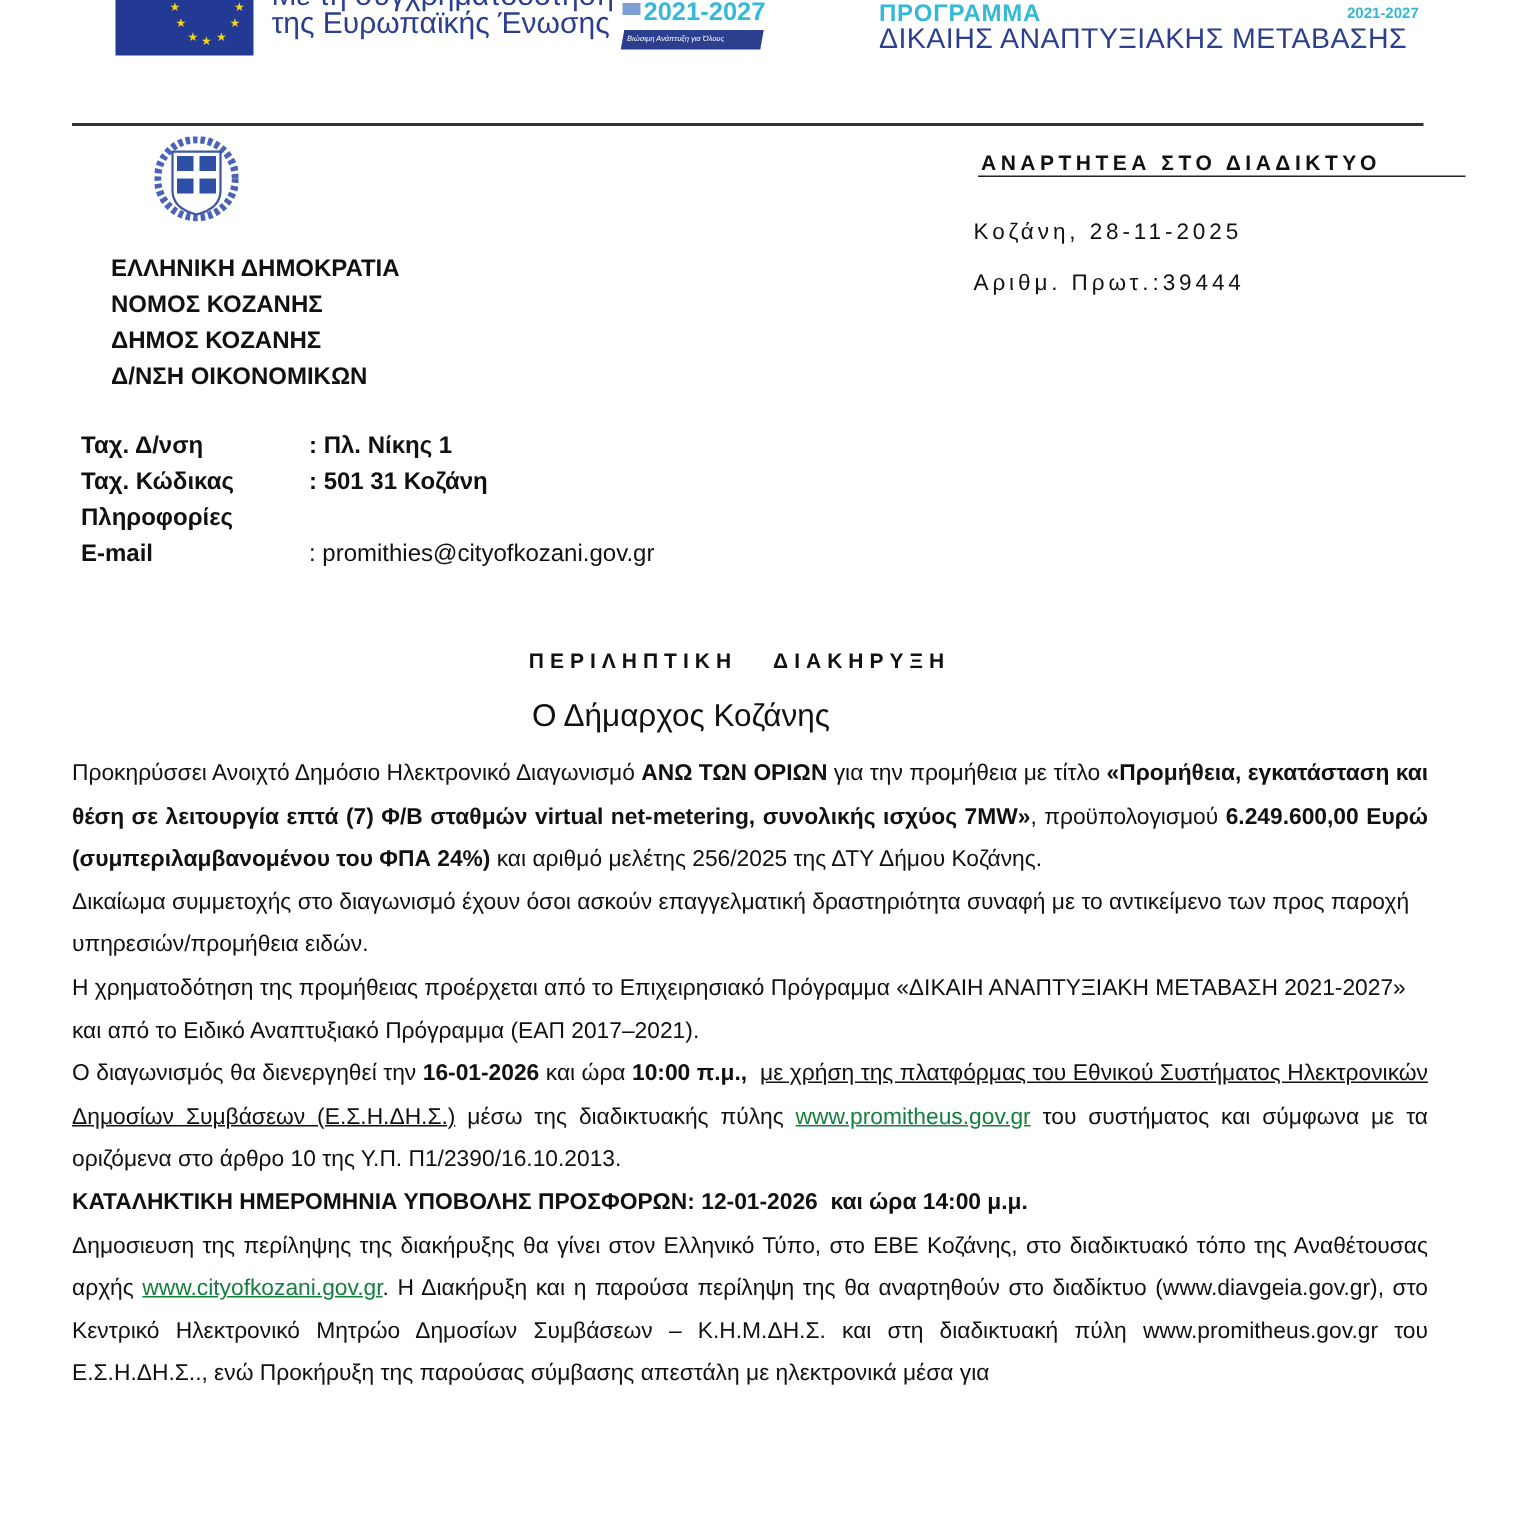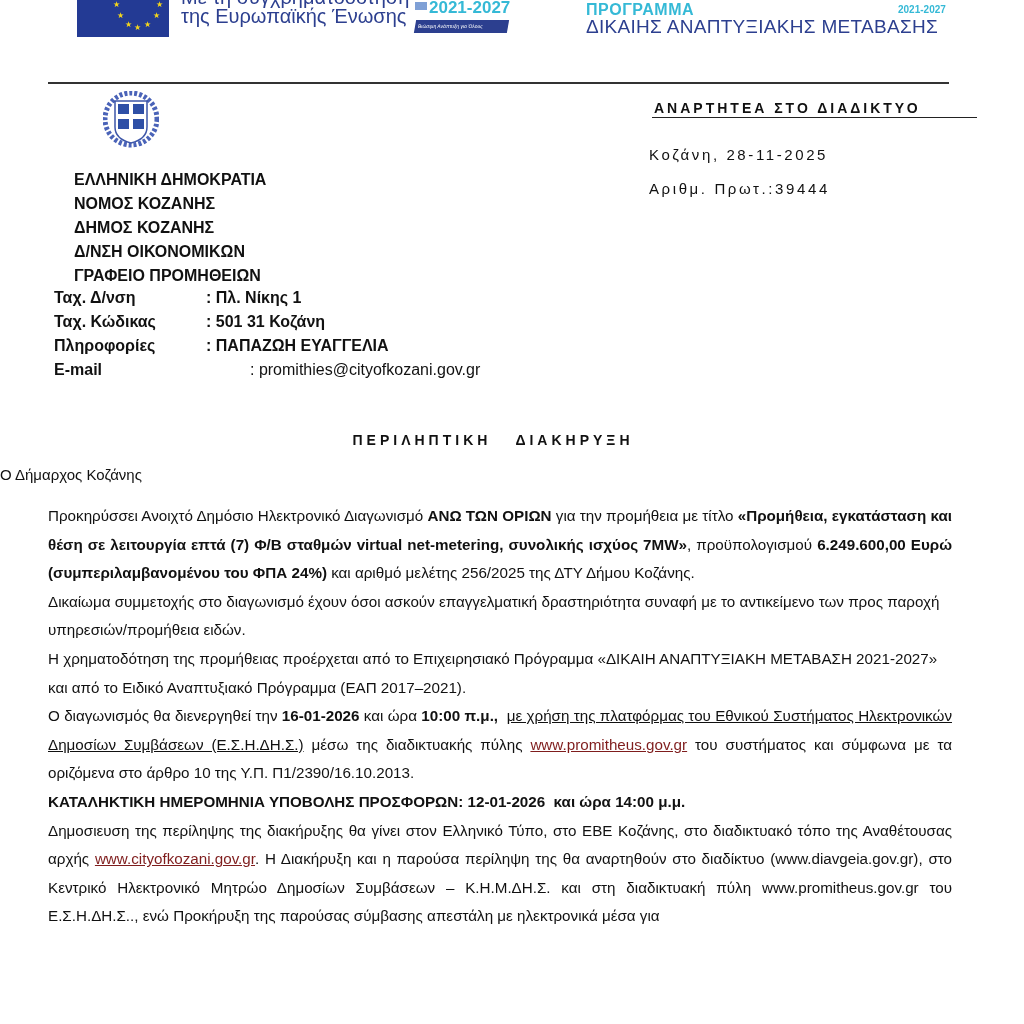--- a/index.html
+++ b/index.html
@@ -26,40 +26,40 @@
   
   .emblem { position: absolute; left: 103px; top: 91px; width: 56px; height: 58px; }
 
   
   .authority { position: absolute; left: 54px; top: 168px; font-weight: bold; font-size: 16px; line-height: 24px; margin-left: 20px; }
   .authority div { white-space: nowrap; }
   .contact { position: absolute; left: 54px; top: 286px; font-size: 16px; line-height: 24px; }
   .contact .row { display: flex; white-space: nowrap; }
   .contact .k { width: 152px; font-weight: bold; }
   .contact .v { font-weight: bold; }
-  .contact .v.plain { font-weight: normal; margin-left: 44px; }
+  .contact .v.plain { font-weight: normal; }
 
   
   .post-label { position: absolute; left: 654px; top: 100px; font-weight: bold; font-size: 14px; letter-spacing: 3px; white-space: nowrap; }
   .post-underline { position: absolute; left: 652px; top: 117px; width: 325px; height: 1px; background: #222; }
   .dateline { position: absolute; left: 649px; top: 146px; font-size: 15px; letter-spacing: 2.6px; white-space: nowrap; }
   .protocol { position: absolute; left: 649px; top: 180px; font-size: 15px; letter-spacing: 2.6px; white-space: nowrap; }
 
   
   .doc-title { position: absolute; left: 0; width: 986px; top: 432px; text-align: center; font-weight: bold; font-size: 14px; letter-spacing: 4px; }
   .doc-title .gap { display: inline-block; width: 24px; }
-  .mayor { position: absolute; left: 0; width: 908px; top: 466px; text-align: left; font-size: 15px; }
+  .mayor { position: absolute; left: 0; width: 908px; top: 466px; text-align: center; font-size: 21px; }
 
   
   .body-text { position: absolute; left: 48px; width: 904px; top: 502px; font-size: 15.2px; line-height: 28.6px; }
   .body-text p { margin: 0; text-align: justify; }
   .body-text p.left { text-align: left; }
   .b { font-weight: bold; }
   .u { text-decoration: underline; }
-  a.link { color: #7f1d1d; text-decoration: underline; }
+  a.link { color: #15803d; text-decoration: underline; }
 </style>
 </head>
 <body>
 
 <div class="eu-flag">
   <span class="star" style="left:36px;top:1px;">★</span>
   <span class="star" style="left:79px;top:1px;">★</span>
   <span class="star" style="left:40px;top:12px;">★</span>
   <span class="star" style="left:76px;top:12px;">★</span>
   <span class="star" style="left:48px;top:21px;">★</span>
@@ -88,35 +88,33 @@
   <rect x="30" y="13" width="11" height="10" fill="#2e4fa6"></rect>
   <rect x="15" y="28" width="11" height="10" fill="#2e4fa6"></rect>
   <rect x="30" y="28" width="11" height="10" fill="#2e4fa6"></rect>
 </svg>
 
 <div class="authority">
   <div>ΕΛΛΗΝΙΚΗ  ΔΗΜΟΚΡΑΤΙΑ</div>
   <div>ΝΟΜΟΣ ΚΟΖΑΝΗΣ</div>
   <div>ΔΗΜΟΣ ΚΟΖΑΝΗΣ</div>
   <div>Δ/ΝΣΗ ΟΙΚΟΝΟΜΙΚΩΝ</div>
-  <div>ΓΡΑΦΕΙΟ ΠΡΟΜΗΘΕΙΩΝ</div>
 </div>
 
 <div class="contact">
   <div class="row">
     <span class="k">Ταχ. Δ/νση</span>
     <span class="v">:  Πλ. Νίκης 1</span>
   </div>
   <div class="row">
     <span class="k">Ταχ. Κώδικας</span>
     <span class="v">:  501 31 Κοζάνη</span>
   </div>
   <div class="row">
     <span class="k">Πληροφορίες</span>
-    <span class="v">:  ΠΑΠΑΖΩΗ ΕΥΑΓΓΕΛΙΑ</span>
   </div>
   <div class="row">
     <span class="k">E-mail</span>
     <span class="v plain">: promithies@cityofkozani.gov.gr</span>
   </div>
 </div>
 
 <div class="post-label">ΑΝΑΡΤΗΤΕΑ ΣΤΟ ΔΙΑΔΙΚΤΥΟ</div>
 <div class="post-underline"></div>
 <div class="dateline">Κοζάνη, 28-11-2025</div>

